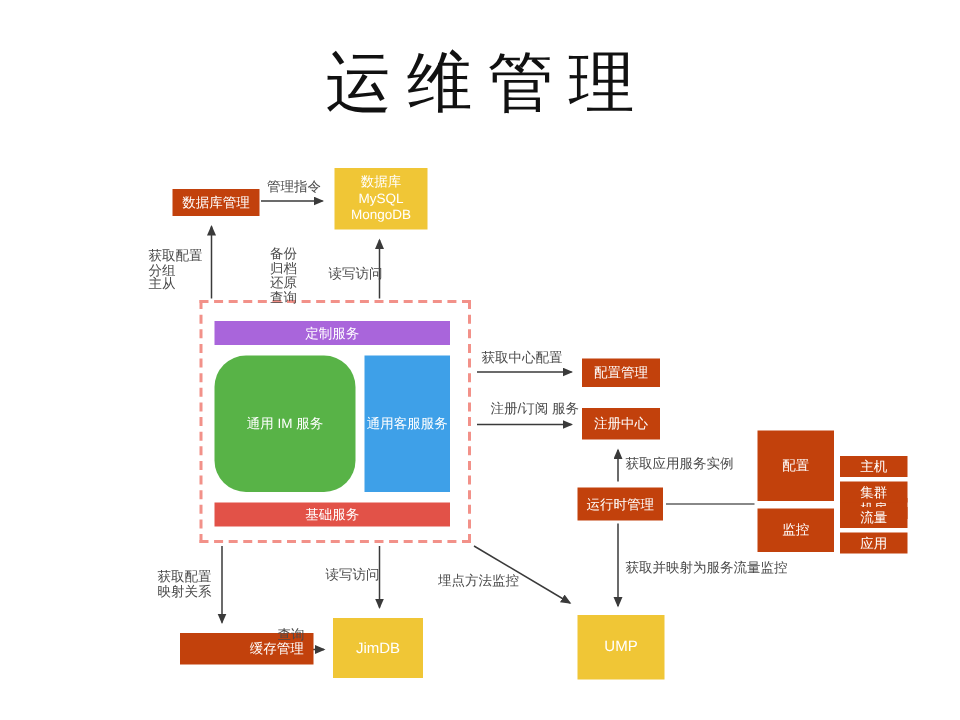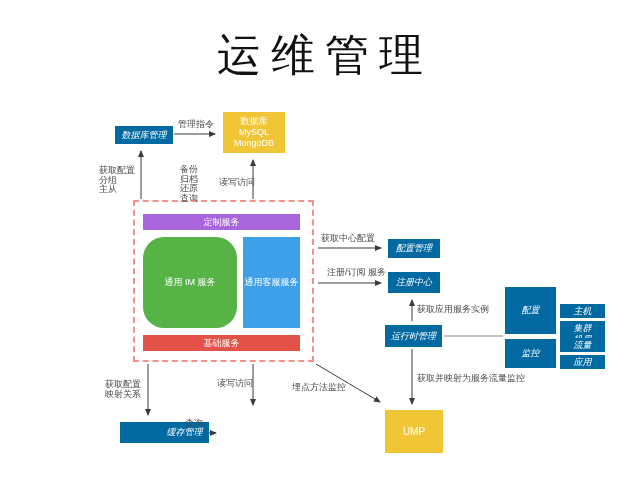--- a/index.html
+++ b/index.html
@@ -9,21 +9,21 @@
   }
   .title {
     position:absolute; top:26px; left:0; width:640px; text-align:center;
     font-size:44px; font-weight:400; color:#111; letter-spacing:10px; padding-left:10px;
     box-sizing:border-box;
   }
   .box {
     position:absolute; display:flex; align-items:center; justify-content:center;
     color:#ffffff; font-size:9px; text-align:center; line-height:11px;
   }
-  .gold   { background:#0369a1;font-style:italic; }
+  .gold   { background:#c2410c; }
   .bgold  { background:#F0C636; font-size:10px; }
   .purple { background:#A965DB; }
   .green  { background:#58B347; }
   .blue   { background:#3EA0E8; }
   .red    { background:#E25248; }
   .dashed {
     position:absolute; left:133px; top:200px; width:181px; height:162px;
     border:2px dashed #F29189; box-sizing:border-box; background:#fff;
   }
   .lbl {
@@ -78,20 +78,21 @@
   <div class="box gold" style="left:505px; top:287px; width:51px; height:47px;">配置</div>
   <div class="box gold" style="left:505px; top:339px; width:51px; height:29px;">监控</div>
 
   <div class="box gold" style="left:560px; top:287px; width:45px; height:14px;margin-top:45px;">机房</div>
   <div class="box gold" style="left:560px; top:304px; width:45px; height:14px;">主机</div>
   <div class="box gold" style="left:560px; top:321px; width:45px; height:14px;">集群</div>
   <div class="box gold" style="left:560px; top:338px; width:45px; height:14px;">流量</div>
   <div class="box gold" style="left:560px; top:355px; width:45px; height:14px;">应用</div>
 
   <div class="box gold" style="left:120px; top:422px; width:49px; height:21px;padding-left:40px;">缓存管理</div>
+  <div class="box bgold" style="left:222px; top:412px; width:60px; height:40px;">JimDB</div>
   <div class="box bgold" style="left:385px; top:410px; width:58px; height:43px;">UMP</div>
 
   <div class="lbl ctr" style="left:178px; top:120px; width:42px;">管理指令</div>
   <div class="lbl ml ctr" style="left:180px; top:137px; width:36px;margin-top:28px;">备份
 归档
 还原
 查询</div>
   <div class="lbl ml ctr" style="left:99px; top:166px; width:44px;">获取配置
 分组
 主从</div>

